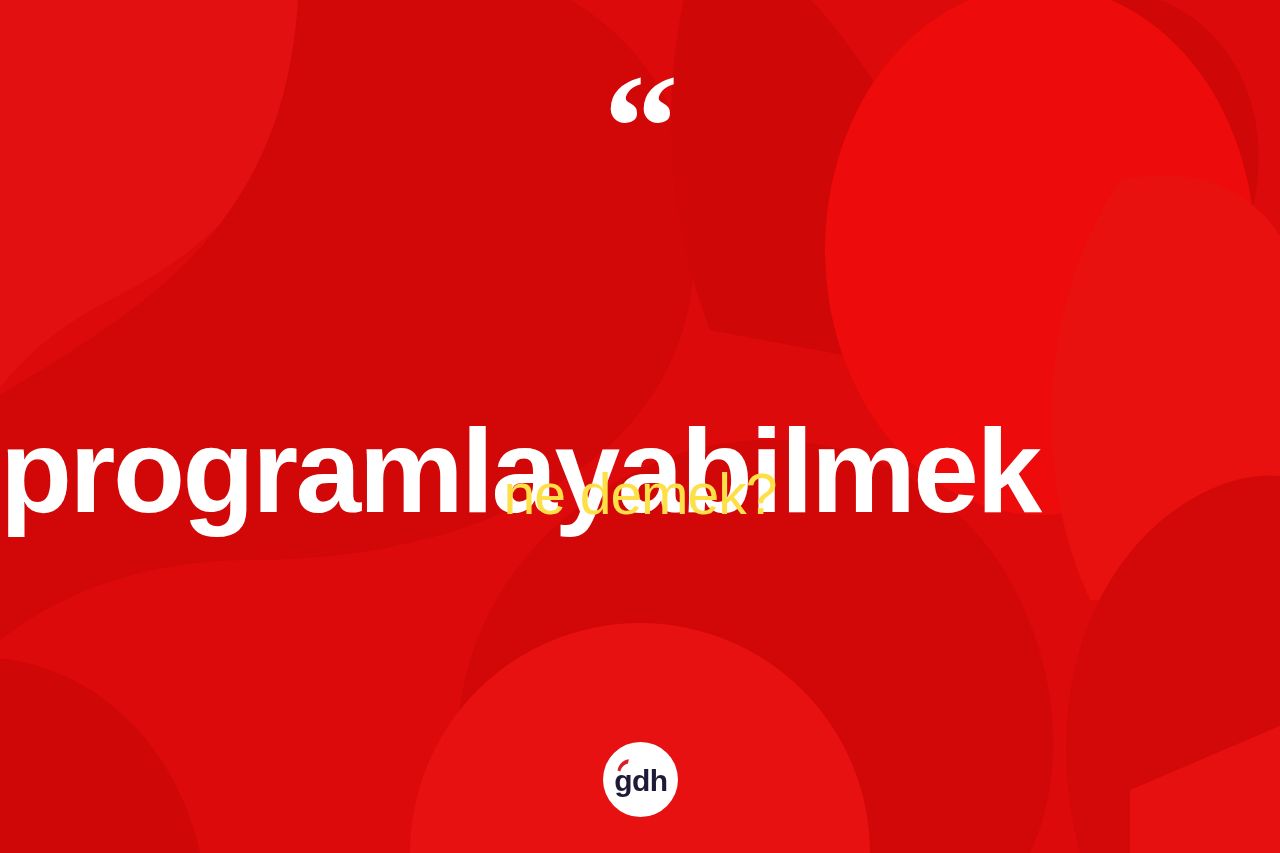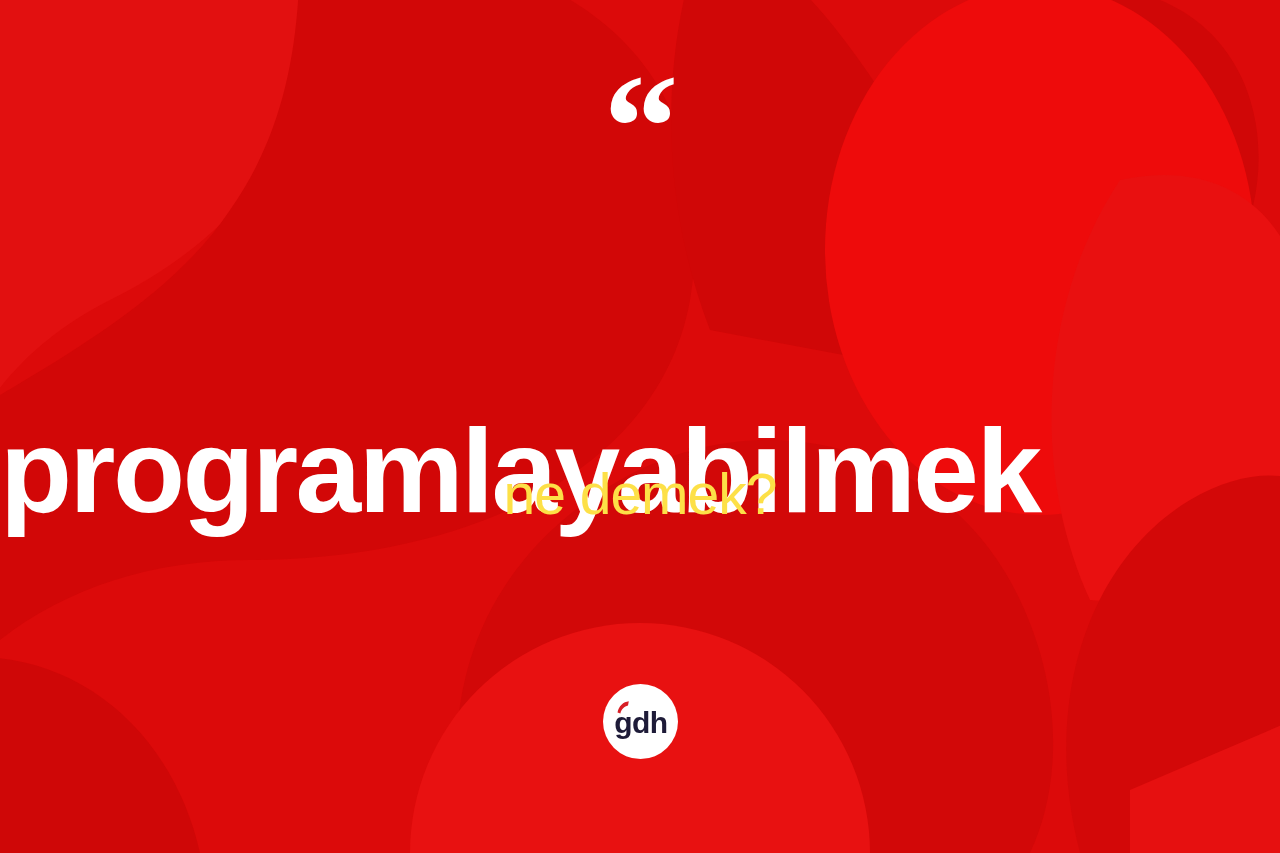--- a/index.html
+++ b/index.html
@@ -72,21 +72,21 @@
     font-size: 57px;
     font-weight: 400;
     line-height: 1.0;
     letter-spacing: -1px;
   }
 
   
   .logo {
     position: absolute;
     left: 603px;
-    top: 684px;
+    top: 742px;
     width: 75px;
     height: 75px;
   }
   .logo svg { display: block; width: 75px; height: 75px; }
 </style>
 </head>
 <body>
 
 <div id="card">
 

